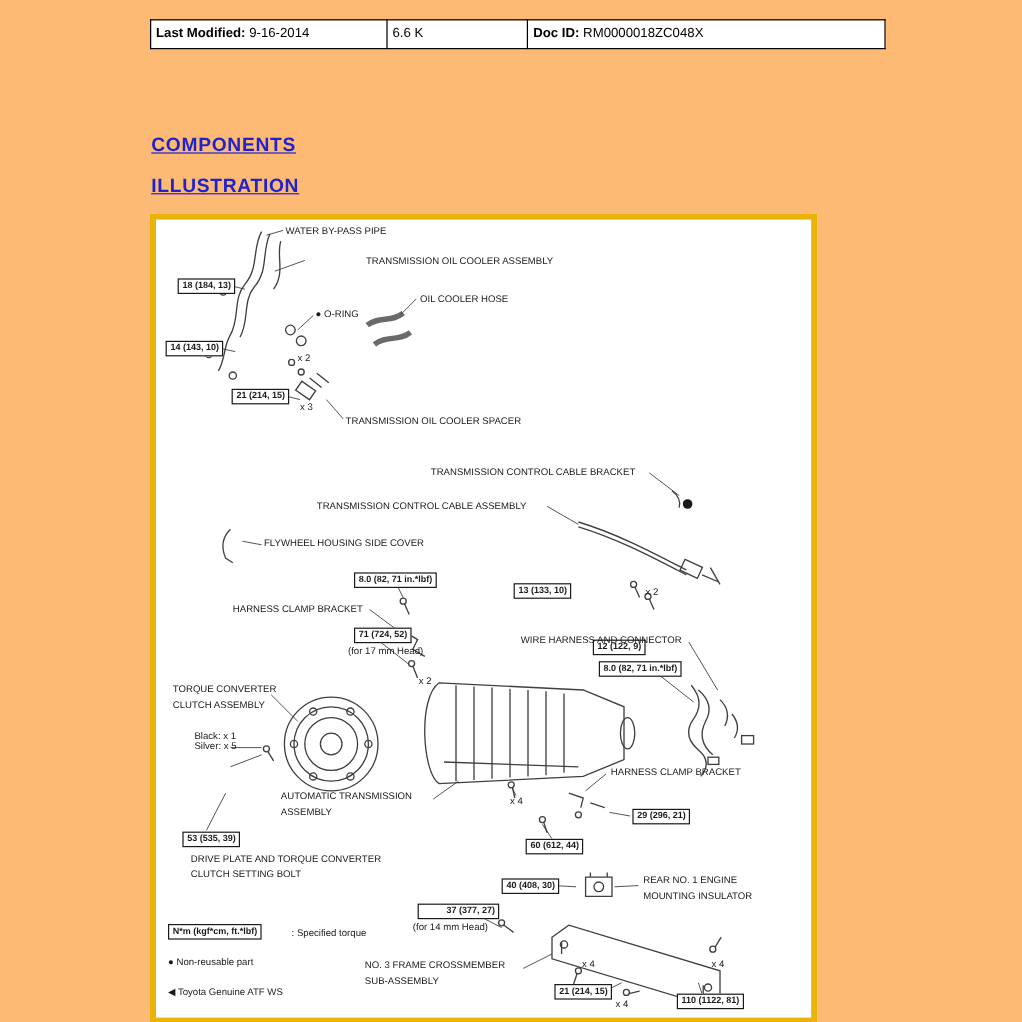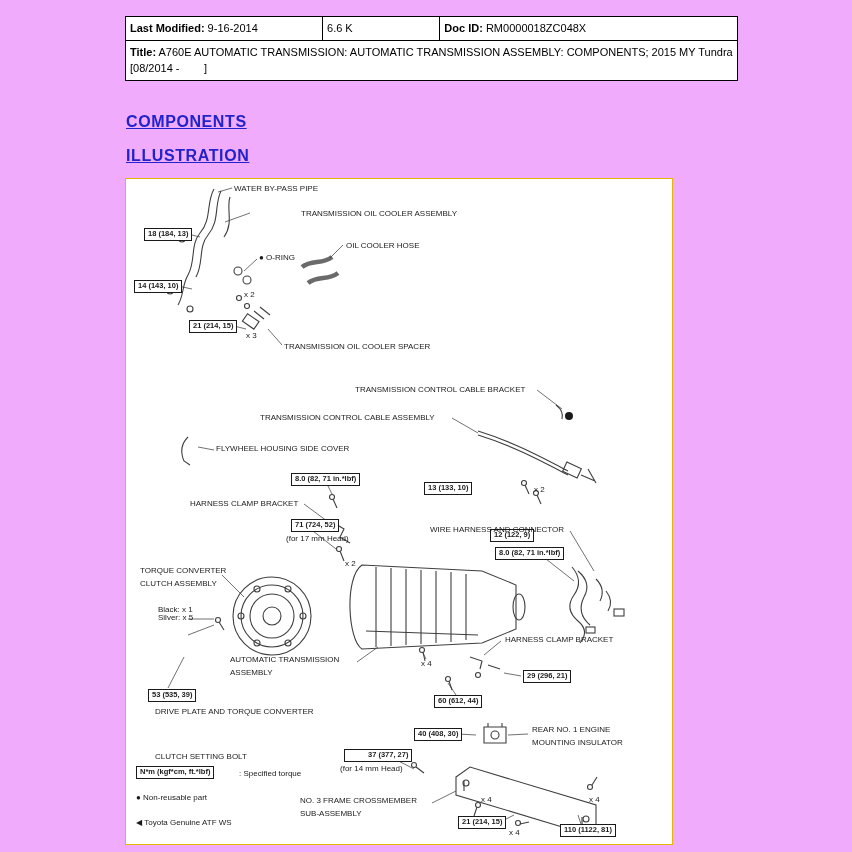--- a/index.html
+++ b/index.html
@@ -1,50 +1,47 @@
 <!DOCTYPE html>
 <html><head>
 <meta charset="utf-8">
 <style>
   html,body{margin:0;padding:0;background:#ffffff;font-family:"Liberation Sans",sans-serif;}
-  .page{position:relative;width:852px;height:852px;background:#f0abfc;overflow:hidden;}
+  .page{position:relative;width:852px;height:852px;background:#fdba74;overflow:hidden;}
 
   
   .doc-table{position:absolute;left:125px;top:16px;width:613px;border-collapse:collapse;
     font-size:11px;color:#000;}
   .doc-table td{border:1px solid #000;padding:3px 4px;vertical-align:top;line-height:1.5;background:#fff;}
   .doc-table .lbl{font-weight:bold;}
   .c1{width:192px;} .c2{width:111px;} .c3{width:294px;}
 
   
   .doc-link{position:absolute;left:126px;font-size:16px;font-weight:bold;letter-spacing:0.6px;
     color:#2222CC;text-decoration:underline;font-family:"Liberation Sans",sans-serif;}
 
   
-  .diagram{position:absolute;left:125px;top:178px;width:546px;height:665px;border:1px solid #eab308;background:#fff;}
+  .diagram{position:absolute;left:125px;top:178px;width:546px;height:665px;border:5px solid #eab308;background:#fff;}
   .diagram svg{position:absolute;left:0;top:0;}
   .dlayer{position:absolute;left:0;top:0;width:100%;height:100%;}
   .dlabel{position:absolute;font-size:8px;line-height:1.15;color:#1a1a1a;white-space:nowrap;
     font-family:"Liberation Sans",sans-serif;}
   .dbox{border:1px solid #1a1a1a;padding:1px 3px;background:#fff;font-size:7.5px;font-weight:bold;}
 </style>
 </head>
 <body>
 
 <div class="page">
 
   <table class="doc-table">
     <tbody>
         <tr>
       <td class="c1"><span class="lbl">Last Modified:</span><span> 9-16-2014</span></td>
       <td class="c2"><span>6.6 K</span></td>
       <td class="c3"><span class="lbl">Doc ID:</span><span> RM0000018ZC048X</span></td>
-    </tr>
-    <tr>
-      <td colspan="3"><span class="lbl">Title:</span><span> A760E AUTOMATIC TRANSMISSION: AUTOMATIC TRANSMISSION ASSEMBLY: COMPONENTS; 2015 MY Tundra [08/2014 -&nbsp;&nbsp;&nbsp;&nbsp;&nbsp;&nbsp;&nbsp;&nbsp;]</span></td>
     </tr>
   </tbody>
     </table>
 
   <a href="#" class="doc-link" style="top:113px;">COMPONENTS</a>
   <a href="#" class="doc-link" style="top:147px;">ILLUSTRATION</a>
 
   <div class="diagram">
 
     <svg width="546" height="665" viewBox="0 0 546 665">
@@ -197,21 +194,21 @@
         <div class="dlabel" style="left: 32px; top: 434px;">Silver: x 5</div>
         <div class="dlabel" style="left: 32px; top: 426px;">Black: x 1</div>
         <div class="dlabel" style="left: 379px; top: 456px;">HARNESS CLAMP BRACKET</div>
         <div class="dlabel" style="left: 104px; top: 476px;">AUTOMATIC TRANSMISSION</div>
         <div class="dlabel" style="left: 104px; top: 489px; text-align: center;">ASSEMBLY</div>
         <div class="dlabel" style="left: 295px; top: 480px;">x 4</div>
         <div class="dlabel dbox" style="left: 397px; top: 491px;">29 (296, 21)</div>
         <div class="dlabel dbox" style="left: 22px; top: 510px;">53 (535, 39)</div>
         <div class="dlabel dbox" style="left: 308px; top: 516px;">60 (612, 44)</div>
         <div class="dlabel" style="left: 29px; top: 528px;">DRIVE PLATE AND TORQUE CONVERTER</div>
-        <div class="dlabel" style="left: 29px; top: 541px; margin-top: 32px;">CLUTCH SETTING BOLT</div>
+        <div class="dlabel" style="left: 29px; top: 541px;">CLUTCH SETTING BOLT</div>
         <div class="dlabel dbox" style="left: 288px; top: 549px;">40 (408, 30)</div>
         <div class="dlabel" style="left: 406px; top: 546px;">REAR NO. 1 ENGINE</div>
         <div class="dlabel" style="left: 406px; top: 559px;">MOUNTING INSULATOR</div>
         <div class="dlabel dbox" style="left: 218px; top: 570px; padding-left: 23px;">37 (377, 27)</div>
         <div class="dlabel" style="left: 214px; top: 585px;">(for 14 mm Head)</div>
         <div class="dlabel dbox" style="left: 10px; top: 587px;">N*m (kgf*cm, ft.*lbf)</div>
         <div class="dlabel" style="left: 113px; top: 590px;">: Specified torque</div>
         <div class="dlabel" style="left: 10px; top: 614px;">● Non-reusable part</div>
         <div class="dlabel" style="left: 174px; top: 617px;">NO. 3 FRAME CROSSMEMBER</div>
         <div class="dlabel" style="left: 174px; top: 630px;">SUB-ASSEMBLY</div>

